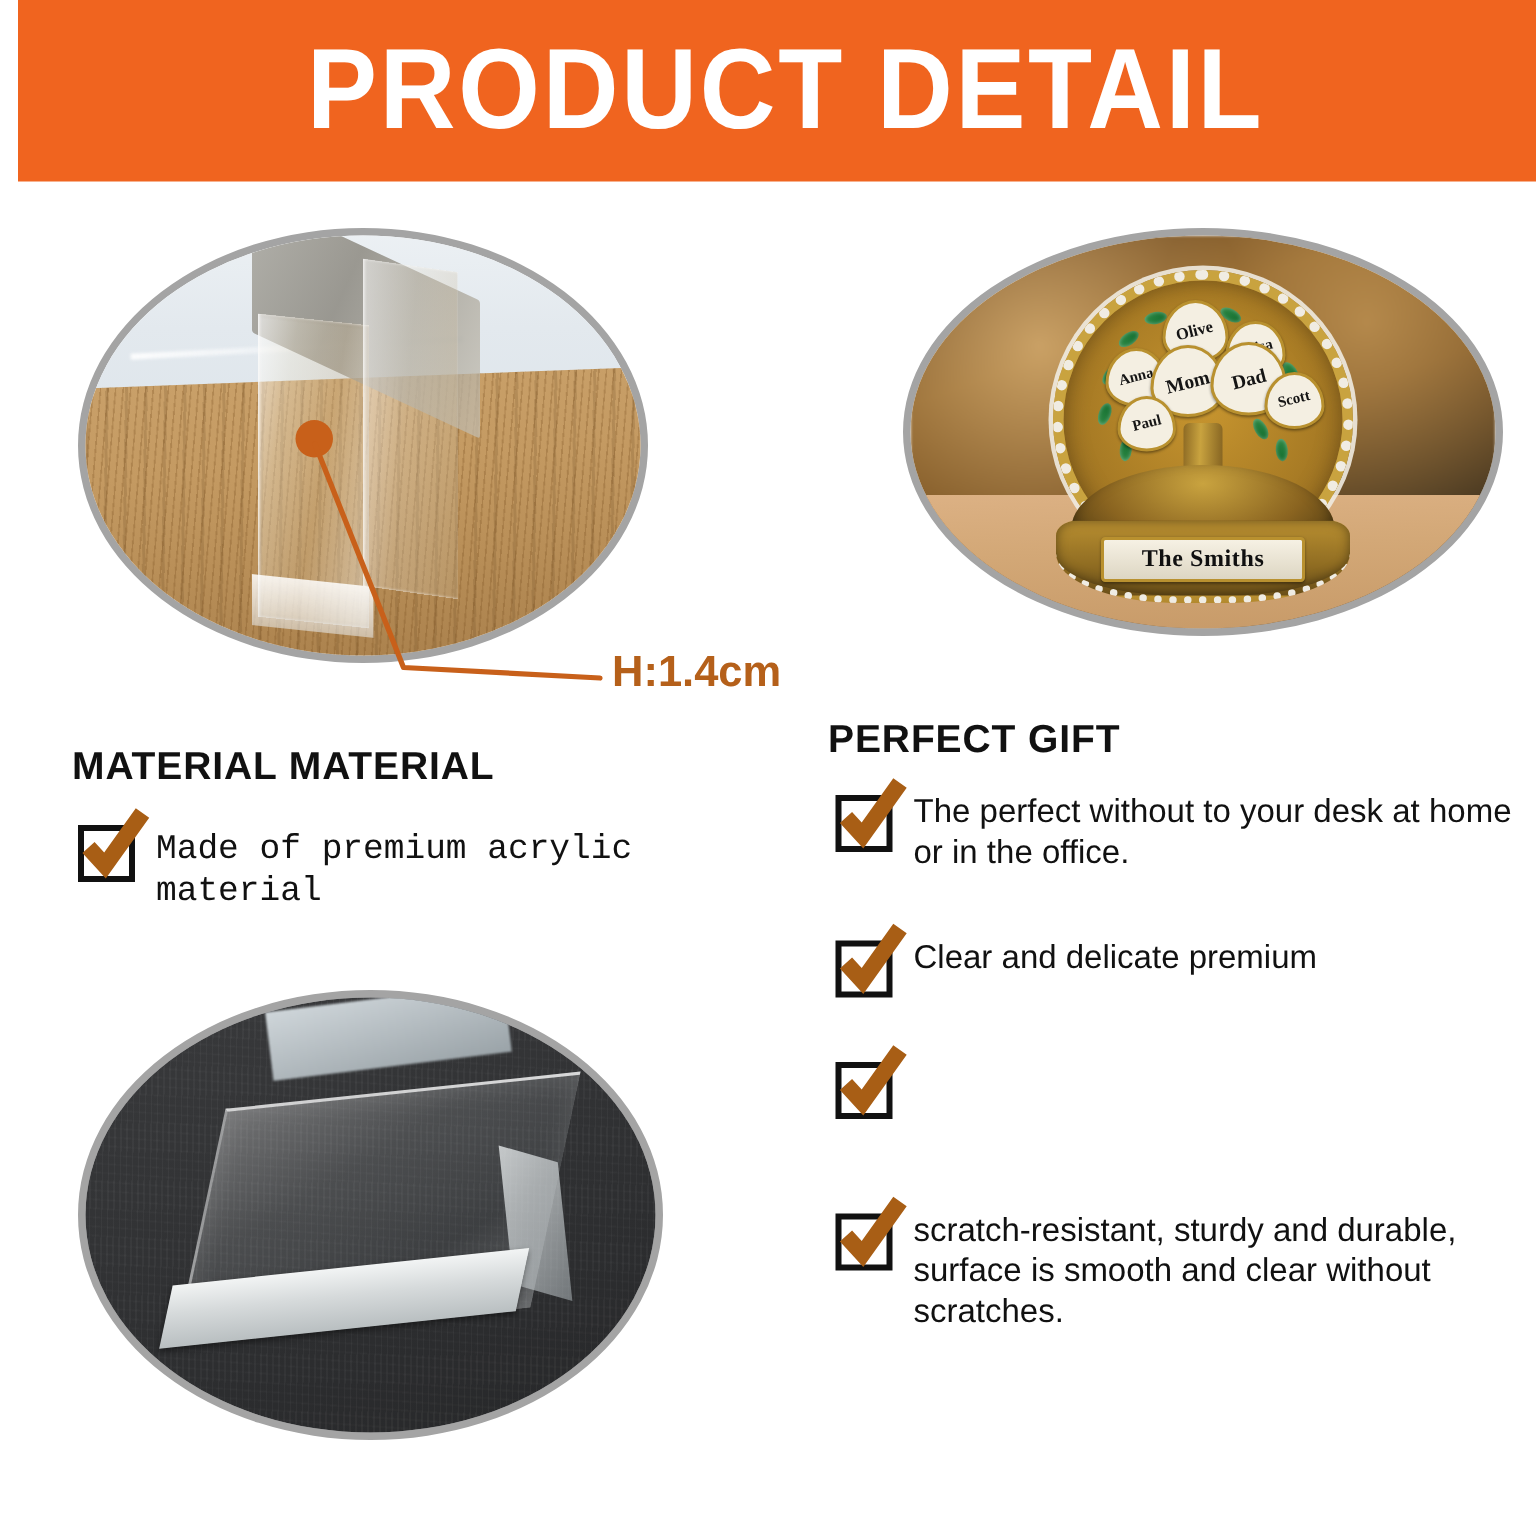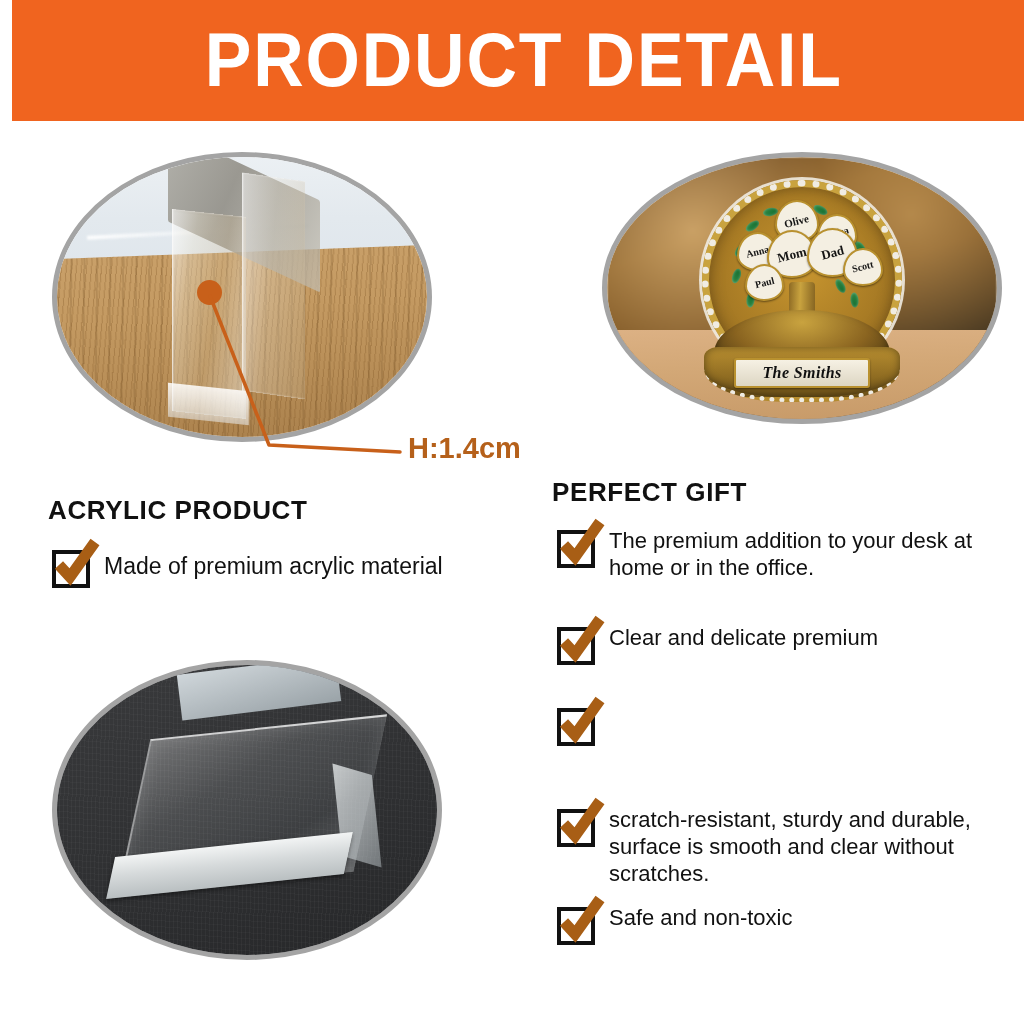--- a/index.html
+++ b/index.html
@@ -174,21 +174,21 @@
   .nameplate{
     position:absolute;left:50%;bottom:18px;transform:translateX(-50%);
     width:132px;height:26px;
     background:linear-gradient(180deg,#f6f1e4,#ddd6c3);
     border:2px solid #b9912f;border-radius:3px;
     display:flex;align-items:center;justify-content:center;
     box-shadow:0 1px 2px rgba(0,0,0,.4);
   }
   .nameplate span{
     font-family:"Liberation Serif",serif;font-weight:bold;
-    font-size:16px;color:#101010;letter-spacing:.4px;font-style:italic;
+    font-size:16px;color:#101010;letter-spacing:.4px;
   }
 
   
   #oval-block{left:40px;top:660px;width:390px;height:300px;}
   .slate-bg{
     position:absolute;inset:-4%;
     background:
       repeating-linear-gradient(91deg,rgba(255,255,255,.035) 0 1px,rgba(0,0,0,0) 1px 4px),
       repeating-linear-gradient(4deg,rgba(255,255,255,.025) 0 1px,rgba(0,0,0,0) 1px 6px),
       linear-gradient(160deg,#3a3b3d 0%,#313234 45%,#252628 100%);
@@ -239,21 +239,21 @@
     border:4px solid #111111;box-sizing:border-box;background:#ffffff;
   }
   .chk svg{position:absolute;left:-2px;top:-13px;width:52px;height:52px;overflow:visible;}
   .btext{
     margin-left:14px;
     font-family:"Liberation Sans",sans-serif;
     font-size:22px;line-height:1.22;color:#111111;
   }
 
   #b-acrylic{left:40px;top:548px;width:470px;}
-  #b-acrylic .btext{font-size:23px;margin-top:4px;}
+  #b-acrylic .btext{font-size:23px;margin-top:4px;font-family:Liberation Mono, monospace;}
 
   #b-gift-1{left:545px;top:528px;width:460px;}
   #b-gift-2{left:545px;top:625px;width:460px;}
   #b-gift-3{left:545px;top:706px;width:460px;}
   #b-gift-4{left:545px;top:807px;width:470px;}
   #b-gift-5{left:545px;top:905px;width:460px;}
 
   
   .callout-dot{
     position:absolute;left:185px;top:280px;width:25px;height:25px;
@@ -355,42 +355,42 @@
       <div class="blk-front"></div>
     </div>
   </div>
 
   <div class="callout-dot"></div>
   <svg class="callout-line">
     <polyline points="198,296 257,445 388,452" fill="none" stroke="#C8601A" stroke-width="3.5" stroke-linejoin="round" stroke-linecap="round"></polyline>
   </svg>
   <div class="callout-label">H:1.4cm</div>
 
-  <div class="sec-title" id="title-acrylic">ACRYLIC PRODUCT</div>
+  <div class="sec-title" id="title-acrylic">MATERIAL MATERIAL</div>
 
   <div class="bullet" id="b-acrylic">
     <div class="chk">
       <div class="box"></div>
       <svg viewBox="0 0 52 52">
         <path d="M9 28 L20 40 L45 5" fill="none" stroke="#A85E15" stroke-width="11" stroke-linecap="butt" stroke-linejoin="miter"></path>
       </svg>
     </div>
     <div class="btext">Made of premium acrylic material</div>
   </div>
 
   <div class="sec-title" id="title-gift">PERFECT GIFT</div>
 
   <div class="bullet" id="b-gift-1">
     <div class="chk">
       <div class="box"></div>
       <svg viewBox="0 0 52 52">
         <path d="M9 28 L20 40 L45 5" fill="none" stroke="#A85E15" stroke-width="11" stroke-linecap="butt" stroke-linejoin="miter"></path>
       </svg>
     </div>
-    <div class="btext">The premium addition to your desk at home or in the office.</div>
+    <div class="btext">The perfect without to your desk at home or in the office.</div>
   </div>
 
   <div class="bullet" id="b-gift-2">
     <div class="chk">
       <div class="box"></div>
       <svg viewBox="0 0 52 52">
         <path d="M9 28 L20 40 L45 5" fill="none" stroke="#A85E15" stroke-width="11" stroke-linecap="butt" stroke-linejoin="miter"></path>
       </svg>
     </div>
     <div class="btext">Clear and delicate premium</div>
@@ -408,23 +408,14 @@
   <div class="bullet" id="b-gift-4">
     <div class="chk">
       <div class="box"></div>
       <svg viewBox="0 0 52 52">
         <path d="M9 28 L20 40 L45 5" fill="none" stroke="#A85E15" stroke-width="11" stroke-linecap="butt" stroke-linejoin="miter"></path>
       </svg>
     </div>
     <div class="btext">scratch-resistant, sturdy and durable, surface is smooth and clear without scratches.</div>
   </div>
 
-  <div class="bullet" id="b-gift-5">
-    <div class="chk">
-      <div class="box"></div>
-      <svg viewBox="0 0 52 52">
-        <path d="M9 28 L20 40 L45 5" fill="none" stroke="#A85E15" stroke-width="11" stroke-linecap="butt" stroke-linejoin="miter"></path>
-      </svg>
-    </div>
-    <div class="btext">Safe and non-toxic</div>
-  </div>
 
 </div>
 
 </body></html>

